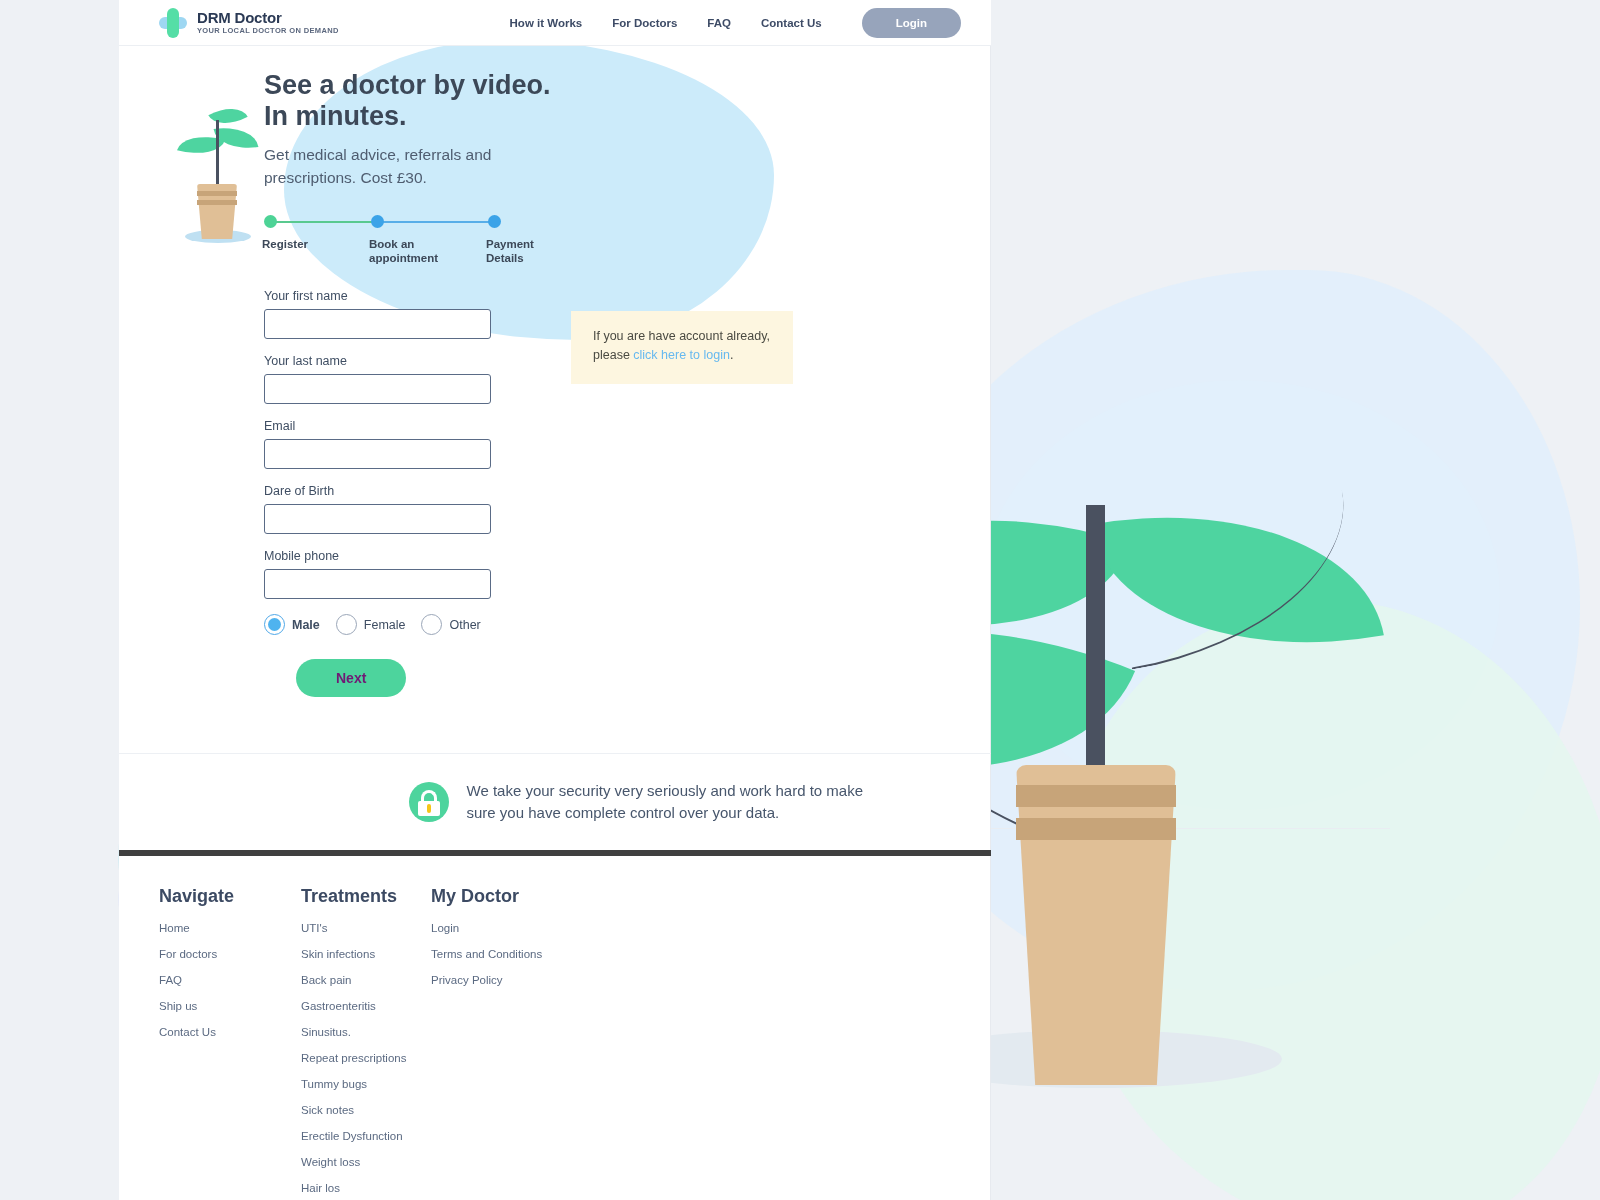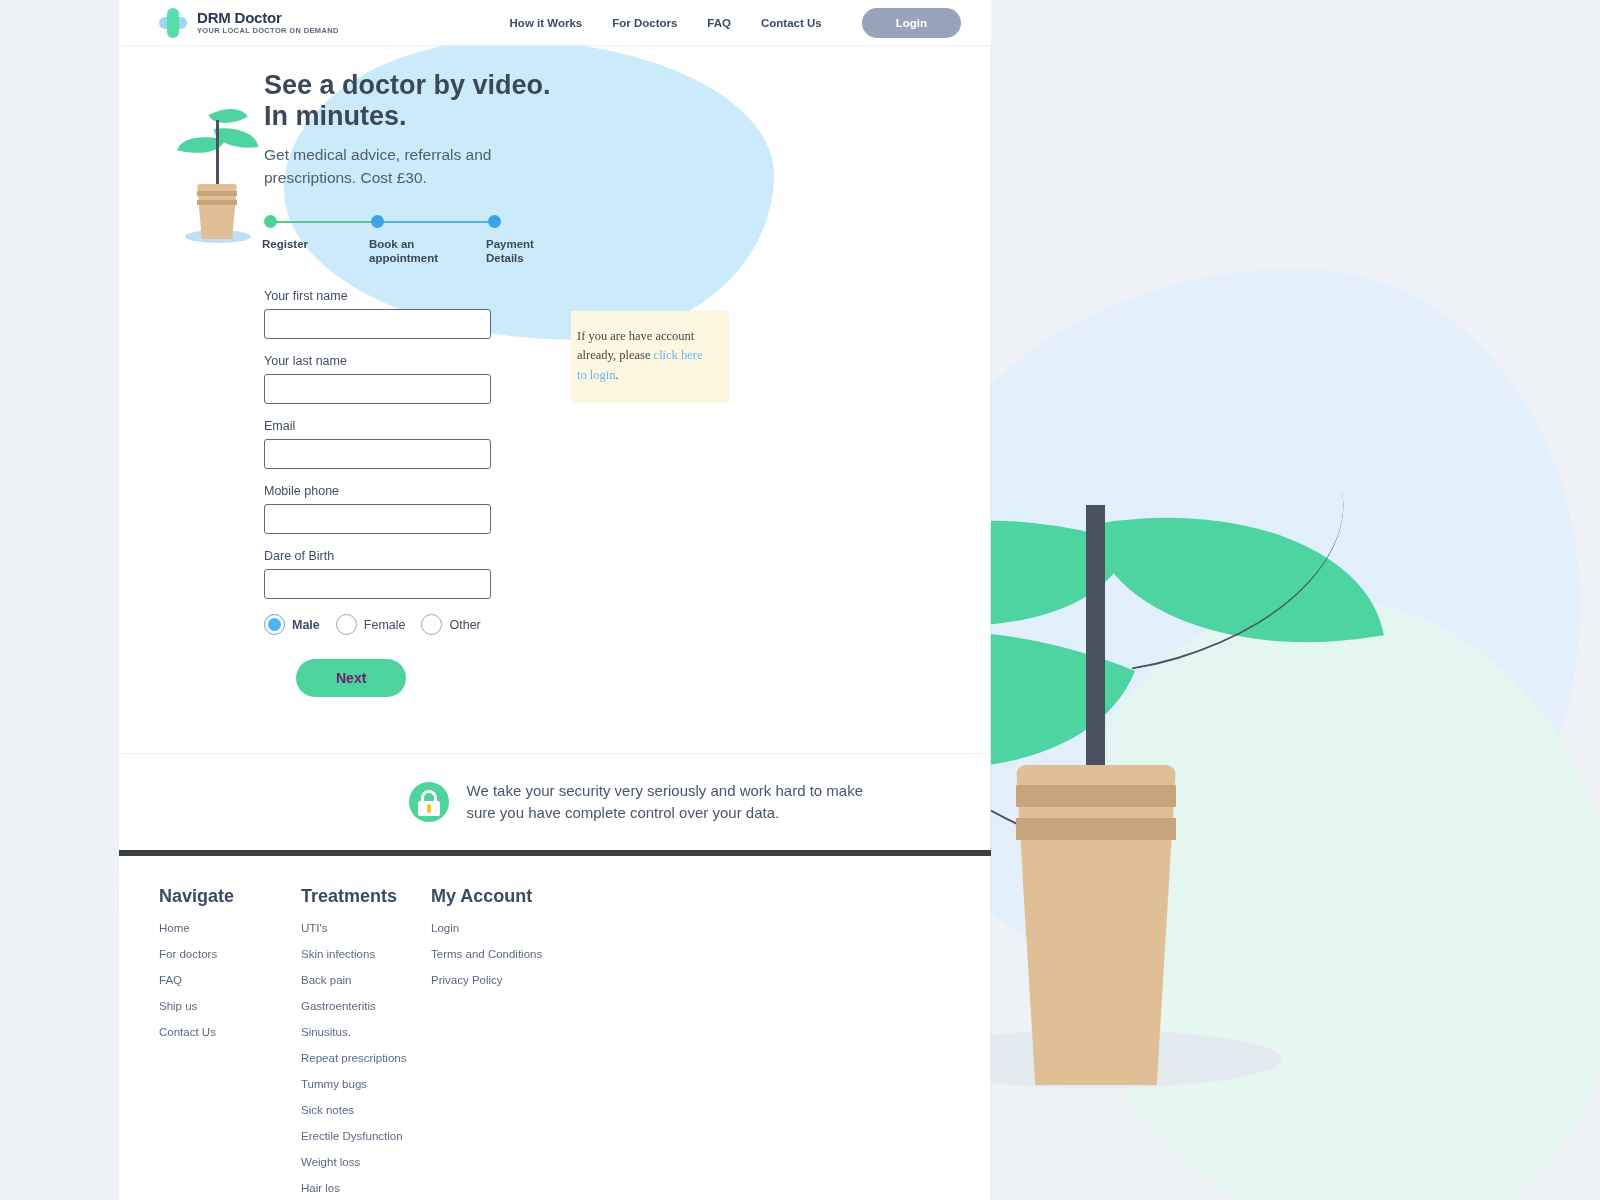--- a/index.html
+++ b/index.html
@@ -229,24 +229,24 @@
   .next-btn {
     background: #4dd49d; color: #701a75;
     border: none; border-radius: 20px;
     font-size: 14px; font-weight: bold;
     padding: 11px 40px; cursor: pointer;
     font-family: "Liberation Sans", sans-serif;
   }
 
   .notice {
     margin-top: 22px; margin-left: 62px;
-    width: 158px;
+    width: 222px;
     background: #fdf6e0;
-    padding: 16px 18px 18px 6px;
-    font-size: 12.5px; color: #4a4a42; line-height: 1.55; font-family: Liberation Serif, serif;
+    padding: 16px 18px 18px 22px;
+    font-size: 12.5px; color: #4a4a42; line-height: 1.55;
   }
   .notice a { color: #67b9ef; text-decoration: none; cursor: pointer; }
 
   
   .security {
     position: relative; z-index: 3;
     margin-top: 56px;
     border-top: 1px solid #edf0f4;
     border-bottom: 6px solid #404040;
     padding: 26px 40px 26px 0;
@@ -387,26 +387,26 @@
             <div class="field-label">Your last name</div>
             <input class="field-input" type="text" value="" style="">
           </div>
 
           <div class="field">
             <div class="field-label">Email</div>
             <input class="field-input" type="text" value="" style="">
           </div>
 
           <div class="field">
+            <div class="field-label">Dare of Birth</div>
+            <input class="field-input" type="text" value="" style="">
+          </div>
+
+          <div class="field">
             <div class="field-label">Mobile phone</div>
-            <input class="field-input" type="text" value="" style="">
-          </div>
-
-          <div class="field">
-            <div class="field-label">Dare of Birth</div>
             <input class="field-input" type="text" value="" style="">
           </div>
 
           <div class="radio-row">
             <label class="radio-item">
               <span class="radio-circle checked">
                   <span class="radio-dot"></span>
                 </span>
               <span class="radio-label">Male</span>
             </label>
@@ -461,21 +461,21 @@
           <a class="fcol-link">Repeat prescriptions</a>
           <a class="fcol-link">Tummy bugs</a>
           <a class="fcol-link">Sick notes</a>
           <a class="fcol-link">Erectile Dysfunction</a>
           <a class="fcol-link">Weight loss</a>
           <a class="fcol-link">Hair los</a>
         </div>
 
 
         <div class="fcol c4">
-          <div class="fcol-title">My Account</div>
+          <div class="fcol-title">My Doctor</div>
           <a class="fcol-link">Login</a>
           <a class="fcol-link">Terms and Conditions</a>
           <a class="fcol-link">Privacy Policy</a>
         </div>
       </div>
 
     </div>
   </div>
 
   <div class="page-mask-right"></div>

